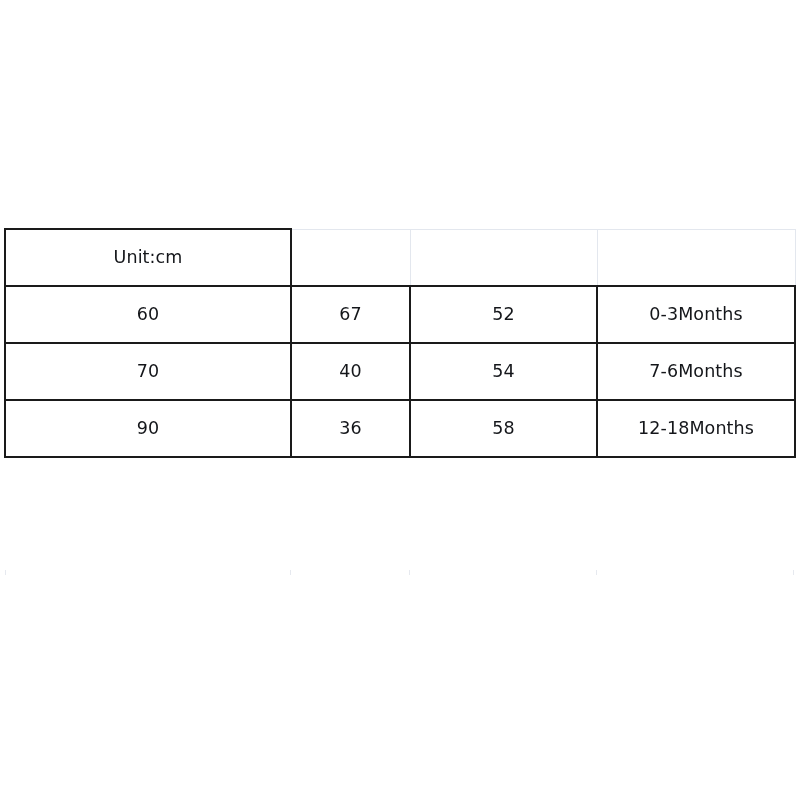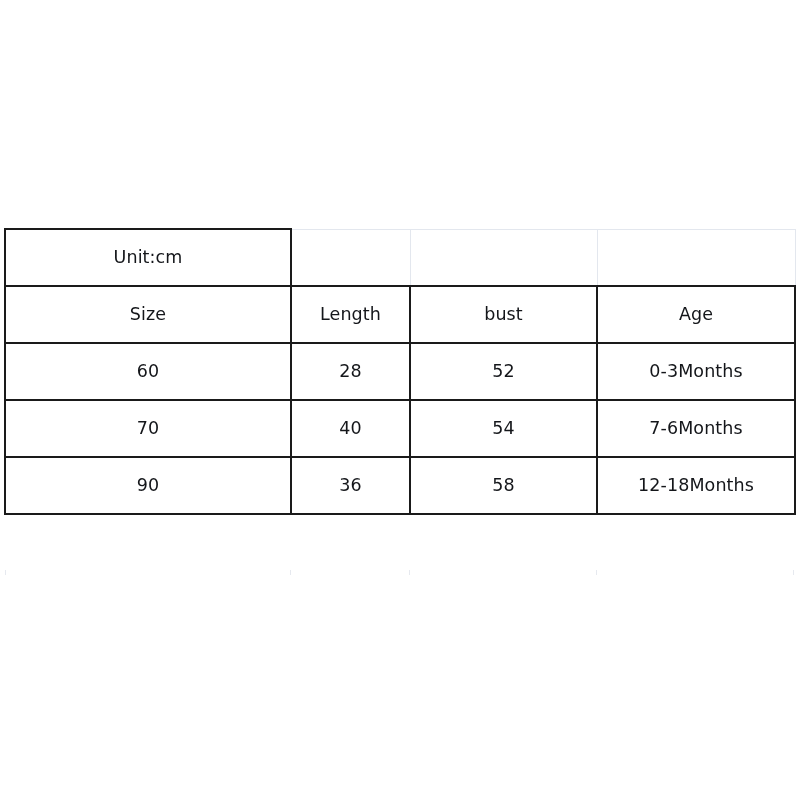--- a/index.html
+++ b/index.html
@@ -85,30 +85,24 @@
     </colgroup>
     <tbody>
 
       <tr>
         <td class="unit-cell">Unit:cm</td>
         <td class="grid-ghost"></td>
         <td class="grid-ghost"></td>
         <td class="grid-ghost"></td>
       </tr>
 
-      <tr>
-        <td>Size</td>
-        <td>Length</td>
-        <td>bust</td>
-        <td>Age</td>
-      </tr>
 
       <tr>
         <td>60</td>
-        <td>28</td>
+        <td>67</td>
         <td>52</td>
         <td>0-3Months</td>
       </tr>
 
       <tr>
         <td>70</td>
         <td>40</td>
         <td>54</td>
         <td>7-6Months</td>
       </tr>

